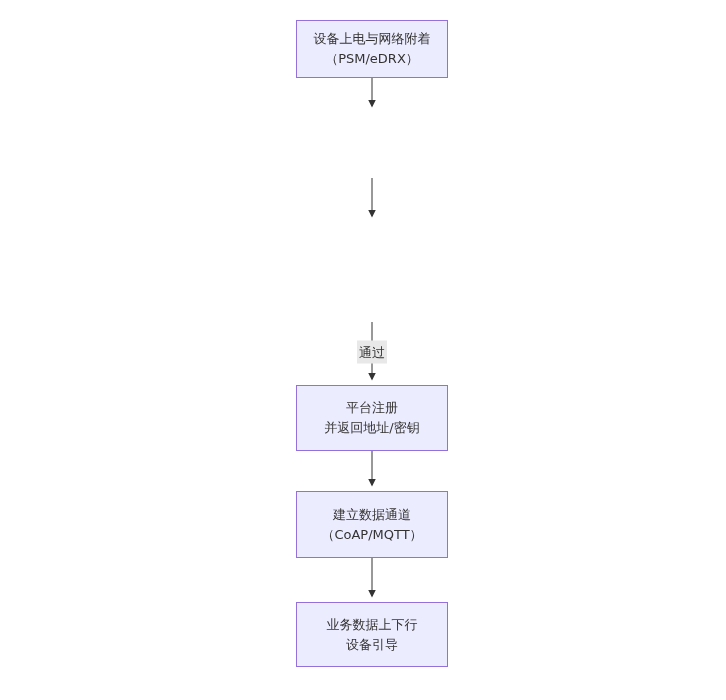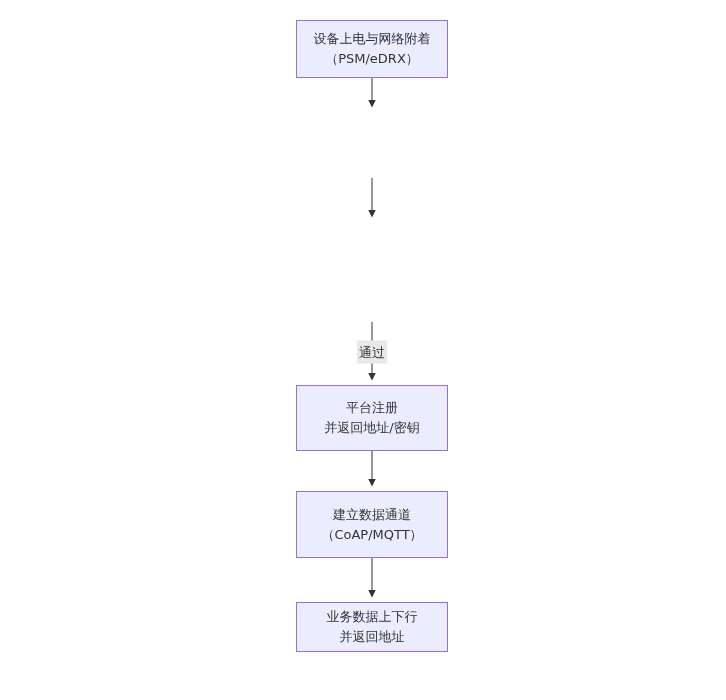--- a/index.html
+++ b/index.html
@@ -101,18 +101,18 @@
   <div class="node" style="left:296px; top:491px; width:152px; height:67px;">
     <div>建立数据通道</div>
     <div>（CoAP/MQTT）</div>
   </div>
 
   <div class="node" style="left:296px; top:385px; width:152px; height:66px;">
     <div>平台注册</div>
     <div>并返回地址/密钥</div>
   </div>
 
-  <div class="node" style="left:296px; top:602px; width:152px; height:50px;">
+  <div class="node" style="left:296px; top:602px; width:152px; height:65px;">
     <div>业务数据上下行</div>
-    <div>并返回地址</div>
+    <div>设备引导</div>
   </div>
 
 </div>
 
 </body></html>

